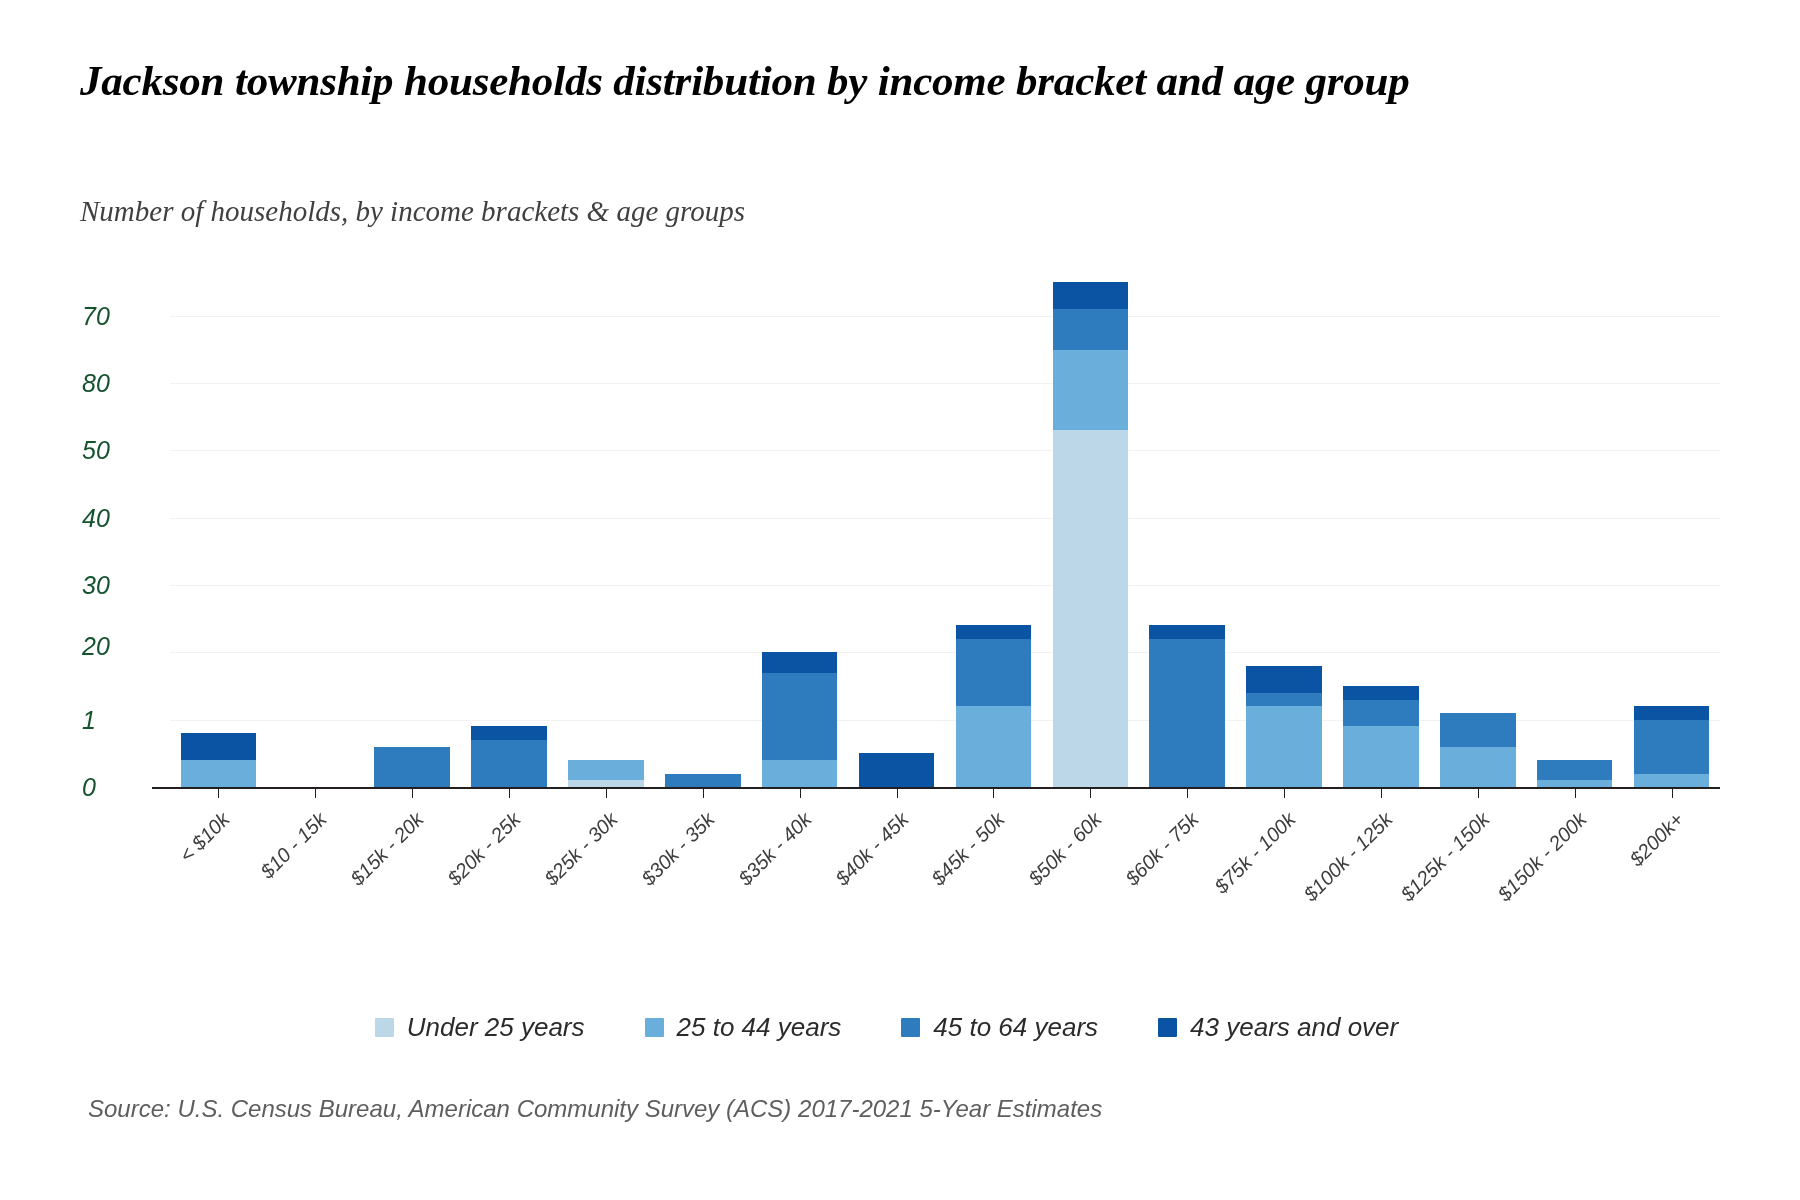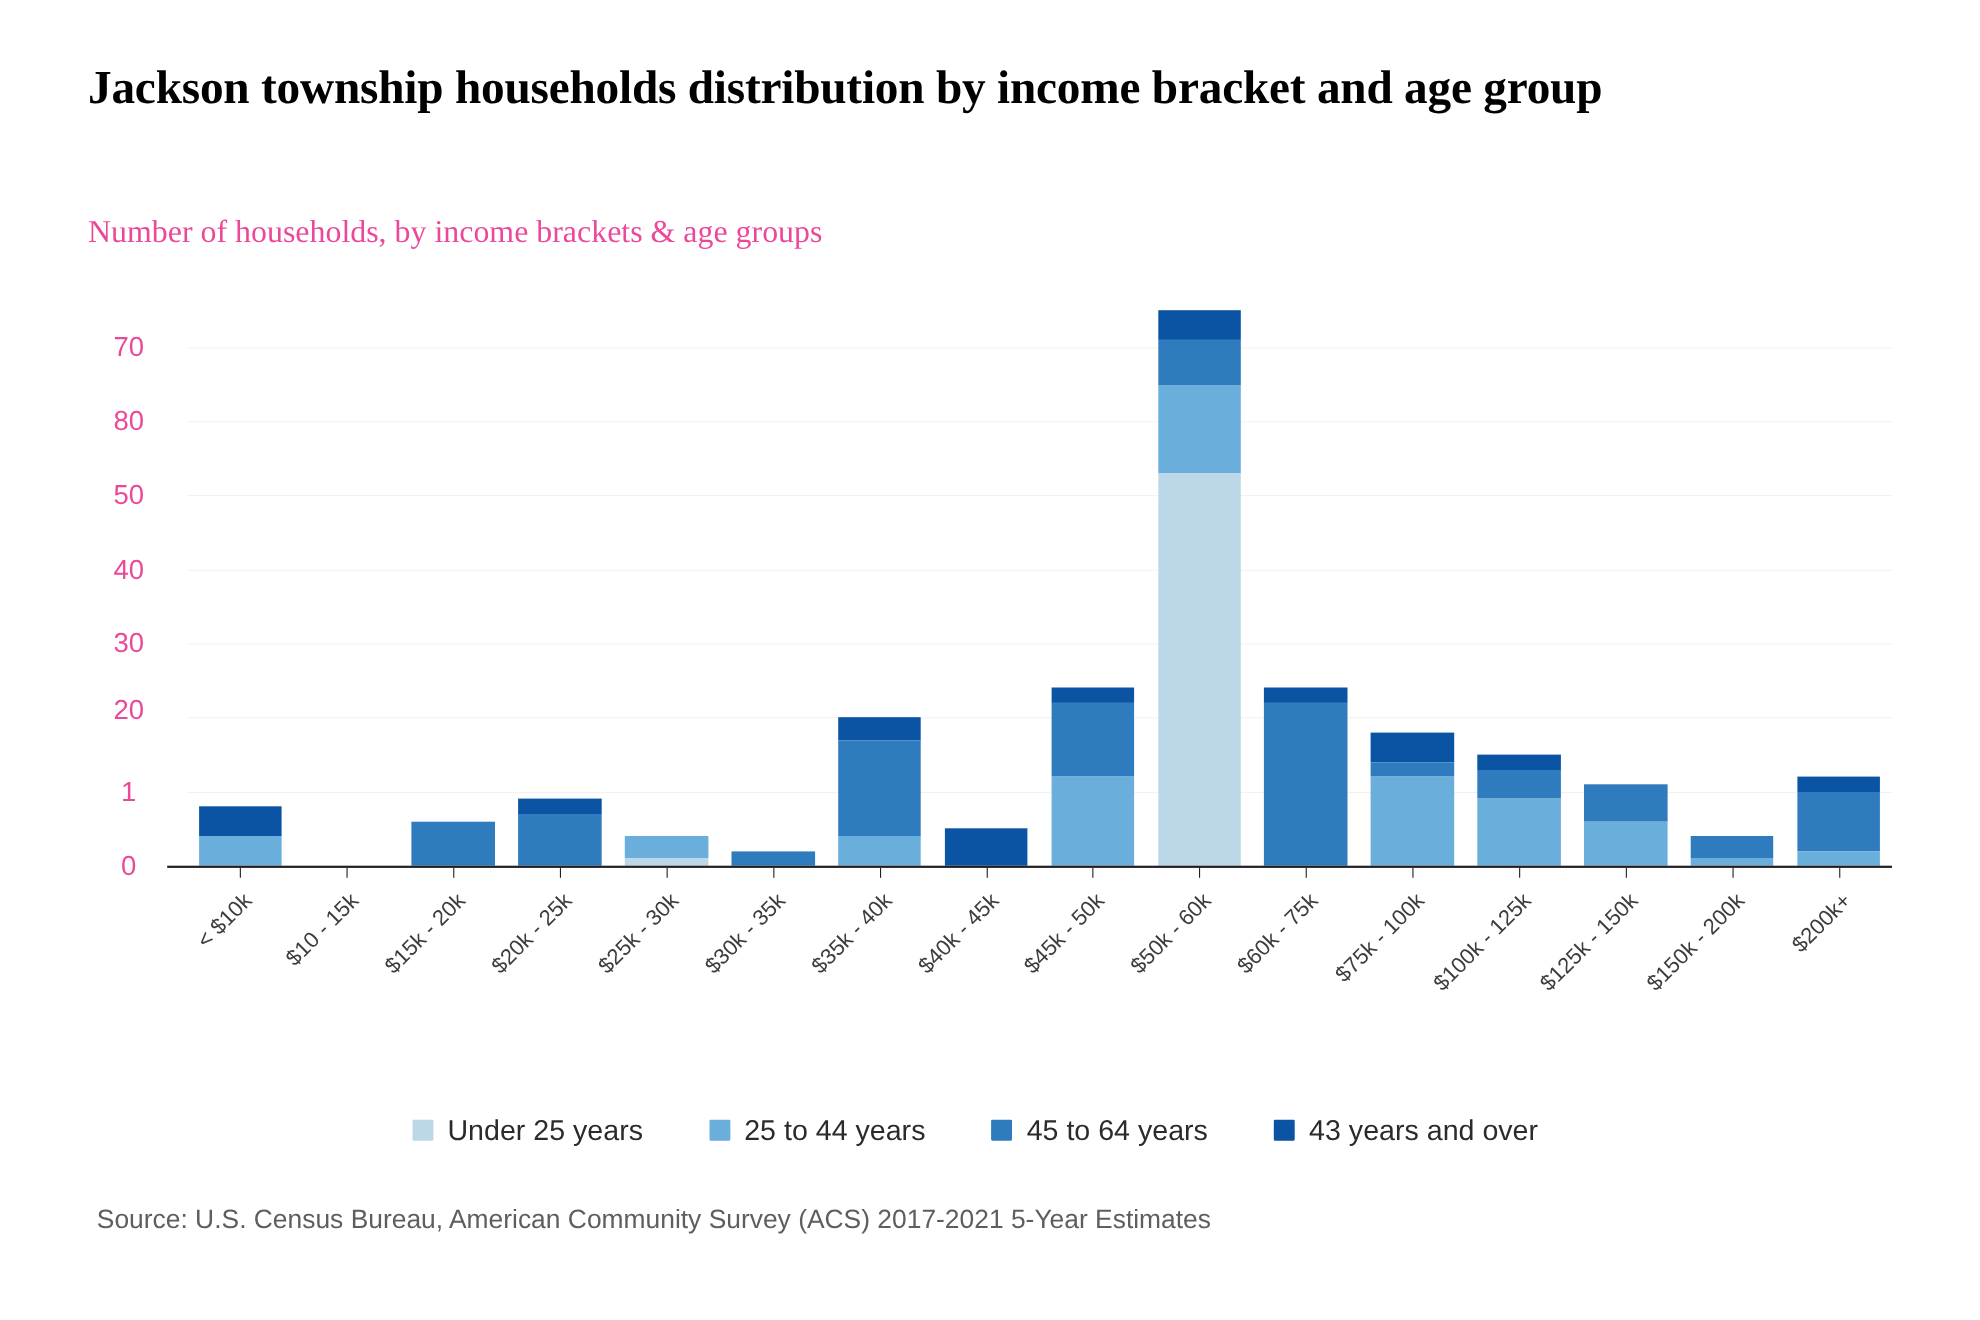--- a/index.html
+++ b/index.html
@@ -2,37 +2,37 @@
 <html><head>
 <meta charset="utf-8">
 <style>
   * { box-sizing: border-box; margin: 0; padding: 0; }
   html, body {
     width: 1800px; height: 1200px;
     background: #ffffff;
     font-family: "Liberation Sans", sans-serif;
     overflow: hidden;
   }
-  .page { position: relative; width: 1773px; height: 1200px; background: #fff; }
+  .page { position: relative; width: 1773px; height: 1200px; background: #fff; font-style: italic; }
 
   
   .title {
     position: absolute;
     left: 80px; top: 55px; width: 1640px;
     font-family: "Liberation Serif", serif;
     font-size: 43px; font-weight: 700; line-height: 1.23;
     color: #000000;
     letter-spacing: -0.2px;
   }
   .subtitle {
     position: absolute;
     left: 80px; top: 195px; width: 1500px;
     font-family: "Liberation Serif", serif;
     font-size: 29px; font-weight: 400;
-    color: #ec4899;
+    color: #404040;
   }
 
   
   
   .plot {
     position: absolute;
     left: 170px; top: 262px;
     width: 1550px; height: 525px;
   }
   .gridline {
@@ -40,23 +40,23 @@
     background: #f2f2f2;
   }
   .axis-zero {
     position: absolute; left: -18px; top: 525px;
     width: 1568px; height: 2px; background: #231f20;
   }
   .ytick {
     position: absolute;
     right: 1568px;       
     width: 70px;
-    text-align: center;
+    text-align: left;
     font-size: 25px;
-    color: #ec4899;
+    color: #14532d;
     transform: translateY(-14px);
     white-space: nowrap;
   }
 
   
   .bars {
     position: absolute; left: 0; top: 0;
     width: 1550px; height: 525px;
   }
   .bargroup {

